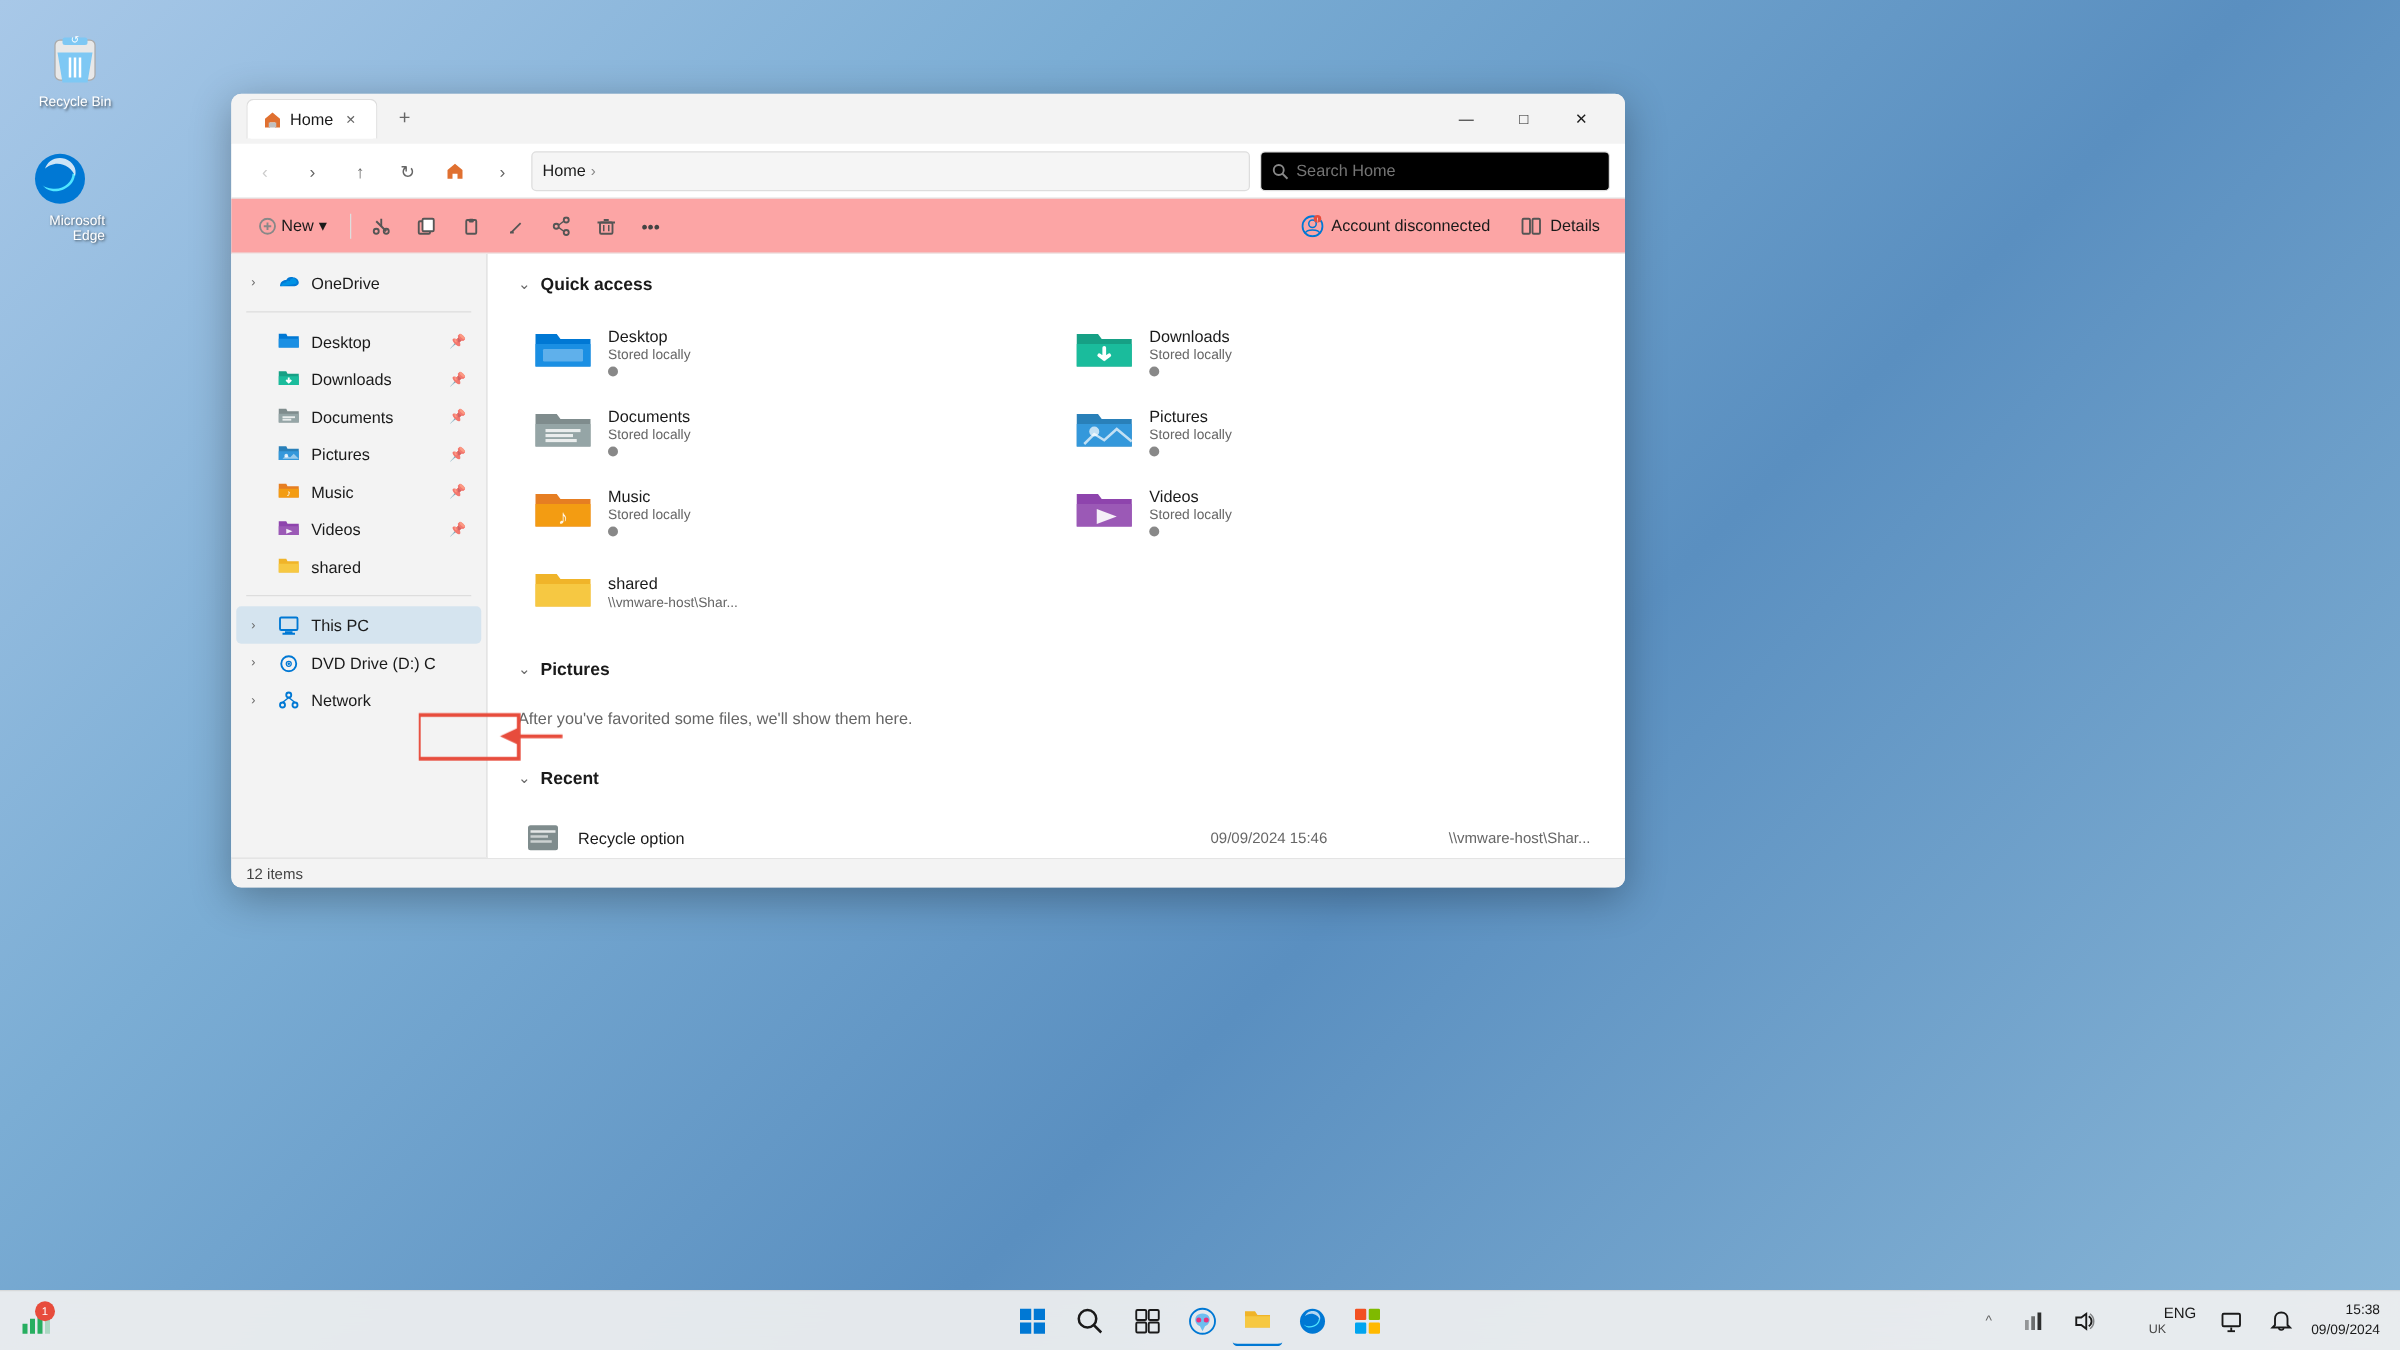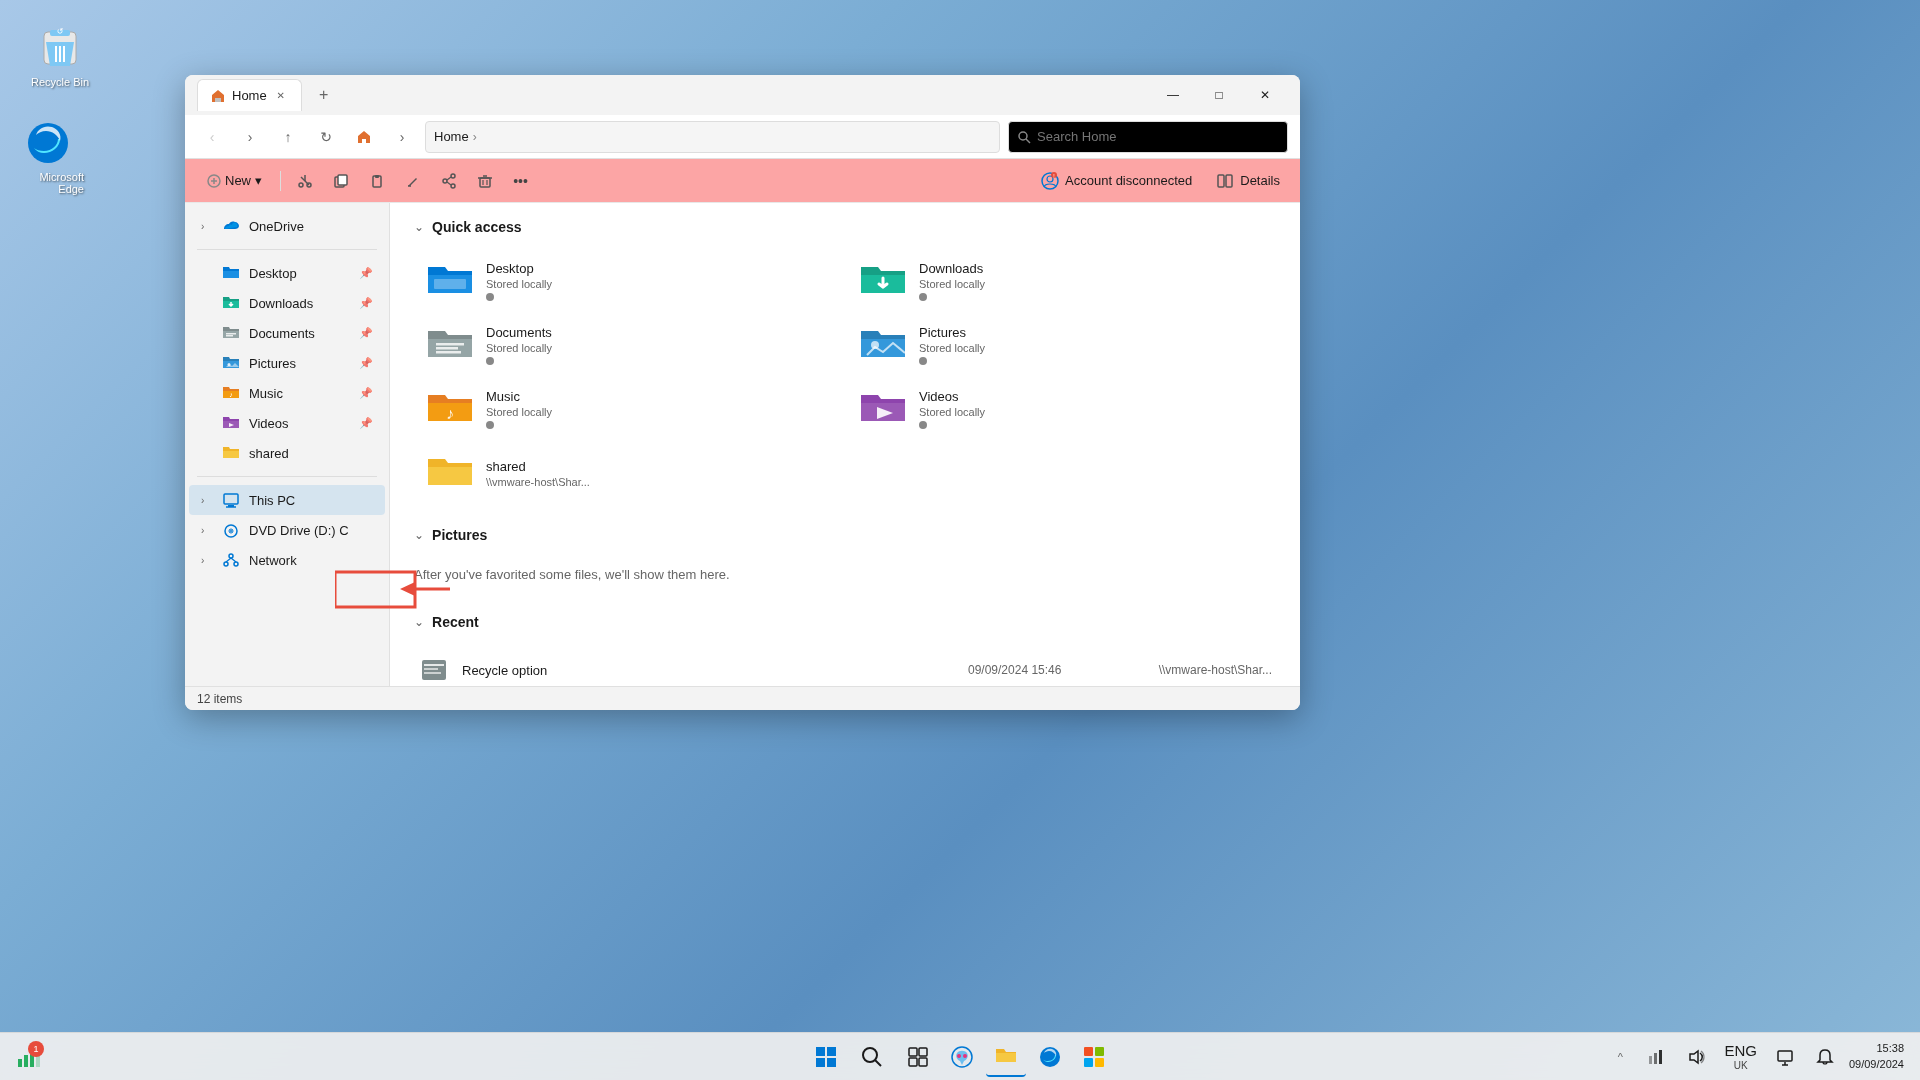--- a/index.html
+++ b/index.html
@@ -1116,21 +1116,21 @@
 
       <div class="taskbar-btn" style="width:32px;">
         <svg width="18" height="18" viewBox="0 0 18 18">
           <polygon points="3,6 7,6 11,3 11,15 7,12 3,12" fill="none" stroke="#1a1a1a" stroke-width="1.5"></polygon>
           <path d="M13 5 C16 7 16 11 13 13" fill="none" stroke="#1a1a1a" stroke-width="1.5"></path>
           <path d="M14 3 C18 6 18 12 14 15" fill="none" stroke="#1a1a1a" stroke-width="1.2" opacity="0.5"></path>
         </svg>
       </div>
 
       <div class="taskbar-btn" style="width:auto; padding:0 4px; font-size:11px; line-height:1.2; flex-direction:column;">
-        <span style="font-size:15px; color:#1a1a1a; display:block;">ENG</span>
+        <span style="font-size:12px; color:#1a1a1a; display:block;margin-left:36px;">ENG</span>
         <span style="font-size:10px; color:#444; display:block;text-align:center;">UK</span>
       </div>
 
       <div class="taskbar-btn" style="width:32px;">
         <svg width="18" height="18" viewBox="0 0 18 18">
           <rect x="2" y="3" width="14" height="10" rx="1" fill="none" stroke="#1a1a1a" stroke-width="1.5"></rect>
           <line x1="9" y1="14" x2="9" y2="17" stroke="#1a1a1a" stroke-width="1.5"></line>
           <line x1="6" y1="17" x2="12" y2="17" stroke="#1a1a1a" stroke-width="1.5"></line>
         </svg>
       </div>

